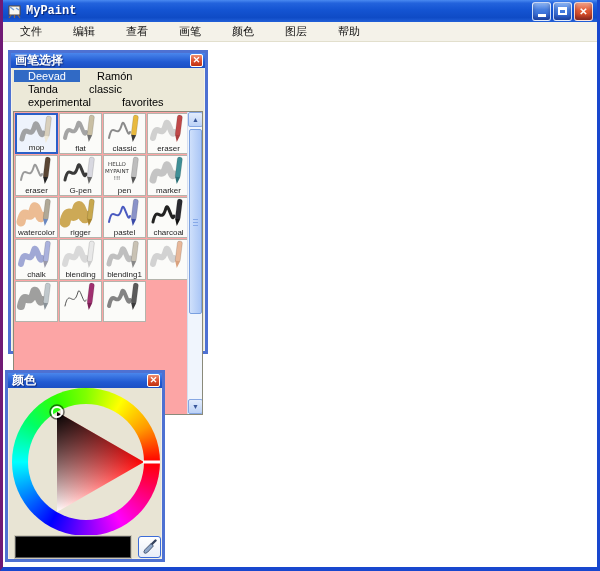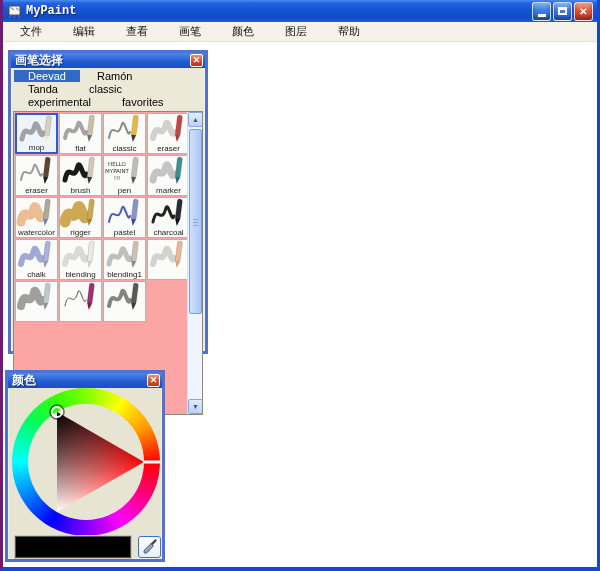--- a/index.html
+++ b/index.html
@@ -175,27 +175,27 @@
                 <path d="M5 24 C 9 5, 13 28, 18 10 C 20 3, 24 26, 26 18" fill="none" stroke="#9a9a9a" stroke-width="2" stroke-opacity="1" stroke-linecap="round"></path>
                 <g transform="rotate(7 30 14)">
   <rect x="28" y="1" width="5" height="21" rx="2" fill="#5a4634" stroke="rgba(0,0,0,.25)" stroke-width="0.5"></rect>
   <polygon points="28,21 33,21 30.5,28" fill="#222222"></polygon>
                 </g>
               </svg>
               <div class="cell-label">eraser</div>
             </div>
             <div class="brush-cell">
               <svg width="41" height="31" viewBox="0 0 41 31">
-                <path d="M5 24 C 9 5, 13 28, 18 10 C 20 3, 24 26, 26 18" fill="none" stroke="#1a1a1a" stroke-width="5" stroke-opacity="1" stroke-linecap="round"></path>
-                <g transform="rotate(7 30 14)">
-  <rect x="28" y="1" width="5" height="21" rx="2" fill="#cfc8bb" stroke="rgba(0,0,0,.25)" stroke-width="0.5"></rect>
-  <polygon points="28,21 33,21 30.5,28" fill="#333333"></polygon>
-                </g>
-              </svg>
-              <div class="cell-label">brush</div>
+                <path d="M5 24 C 9 5, 13 28, 18 10 C 20 3, 24 26, 26 18" fill="none" stroke="#3a3a3a" stroke-width="3" stroke-opacity="1" stroke-linecap="round"></path>
+                <g transform="rotate(7 30 14)">
+  <rect x="28" y="1" width="5" height="21" rx="2" fill="#d8d8e0" stroke="rgba(0,0,0,.25)" stroke-width="0.5"></rect>
+  <polygon points="28,21 33,21 30.5,28" fill="#666666"></polygon>
+                </g>
+              </svg>
+              <div class="cell-label">G-pen</div>
             </div>
             <div class="brush-cell">
               <svg width="41" height="31" viewBox="0 0 41 31">
                 <text x="13" y="10" text-anchor="middle" font-size="5.5" font-family="DejaVu Sans, sans-serif" fill="#333">HELLO</text>
                 <text x="13" y="17" text-anchor="middle" font-size="5.5" font-family="DejaVu Sans, sans-serif" fill="#333">MYPAINT</text>
                 <text x="13" y="24" text-anchor="middle" font-size="5.5" font-family="DejaVu Sans, sans-serif" fill="#333">!!!</text>
                 <g transform="rotate(7 30 14)">
   <rect x="28" y="1" width="5" height="21" rx="2" fill="#bdbdbd" stroke="rgba(0,0,0,.25)" stroke-width="0.5"></rect>
   <polygon points="28,21 33,21 30.5,28" fill="#555555"></polygon>
                 </g>

